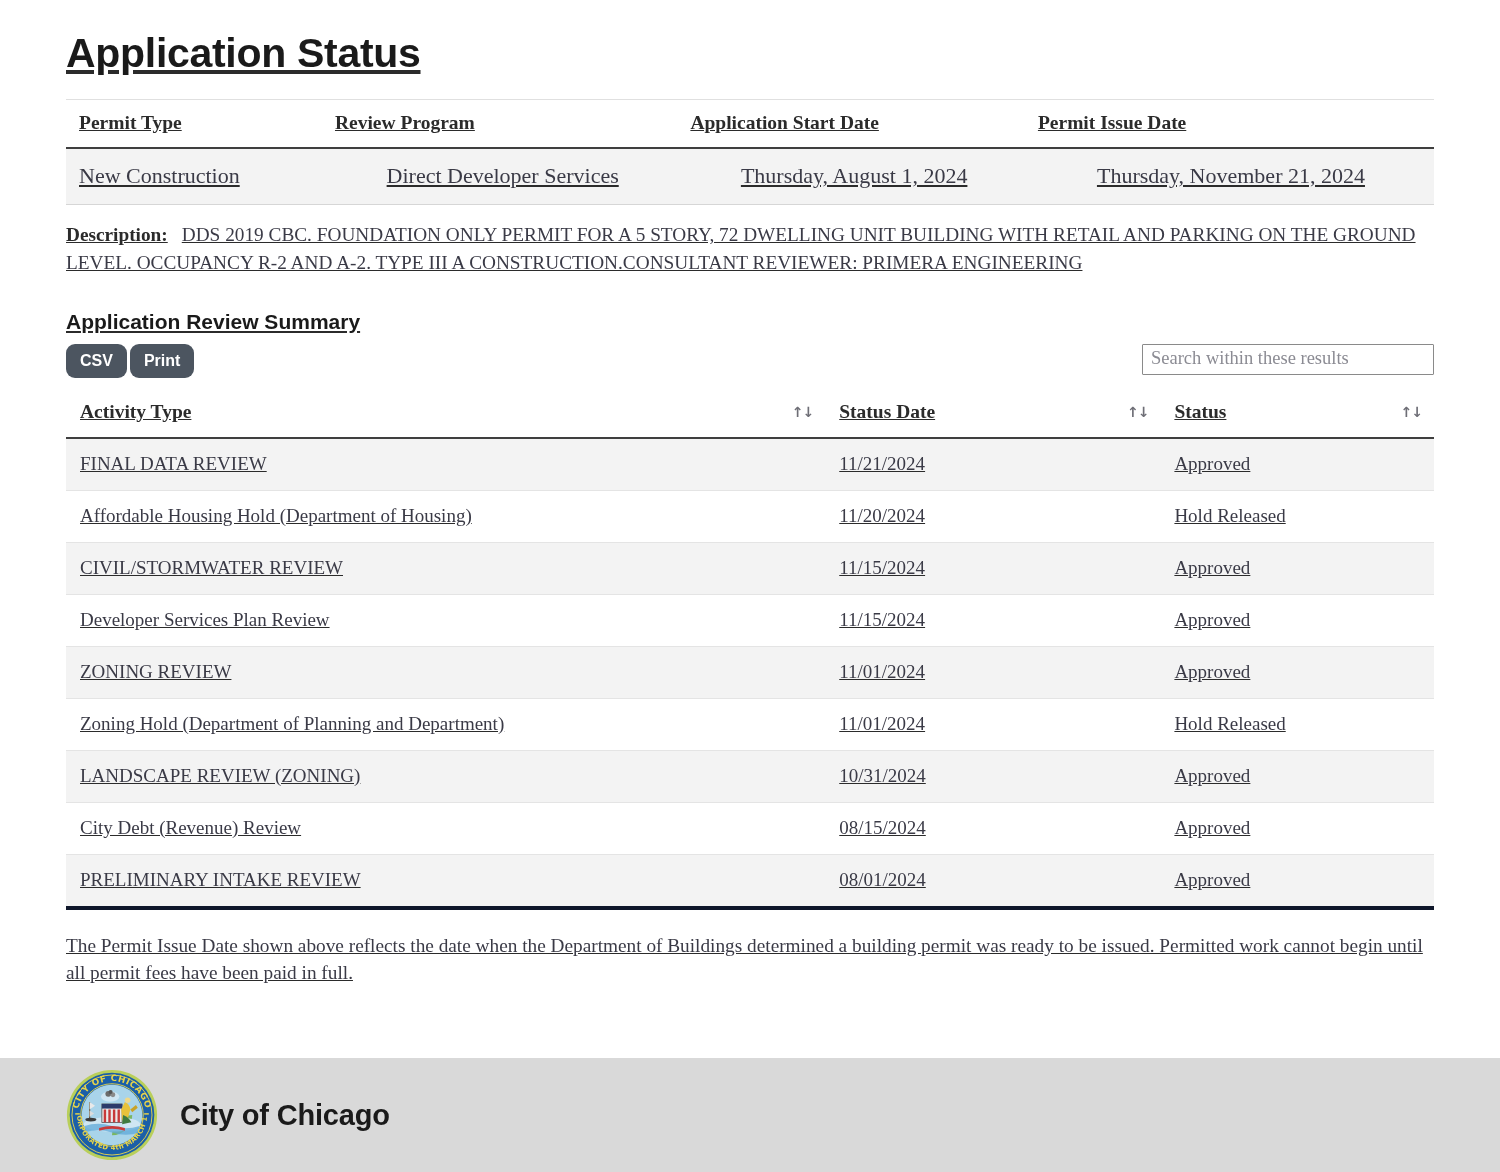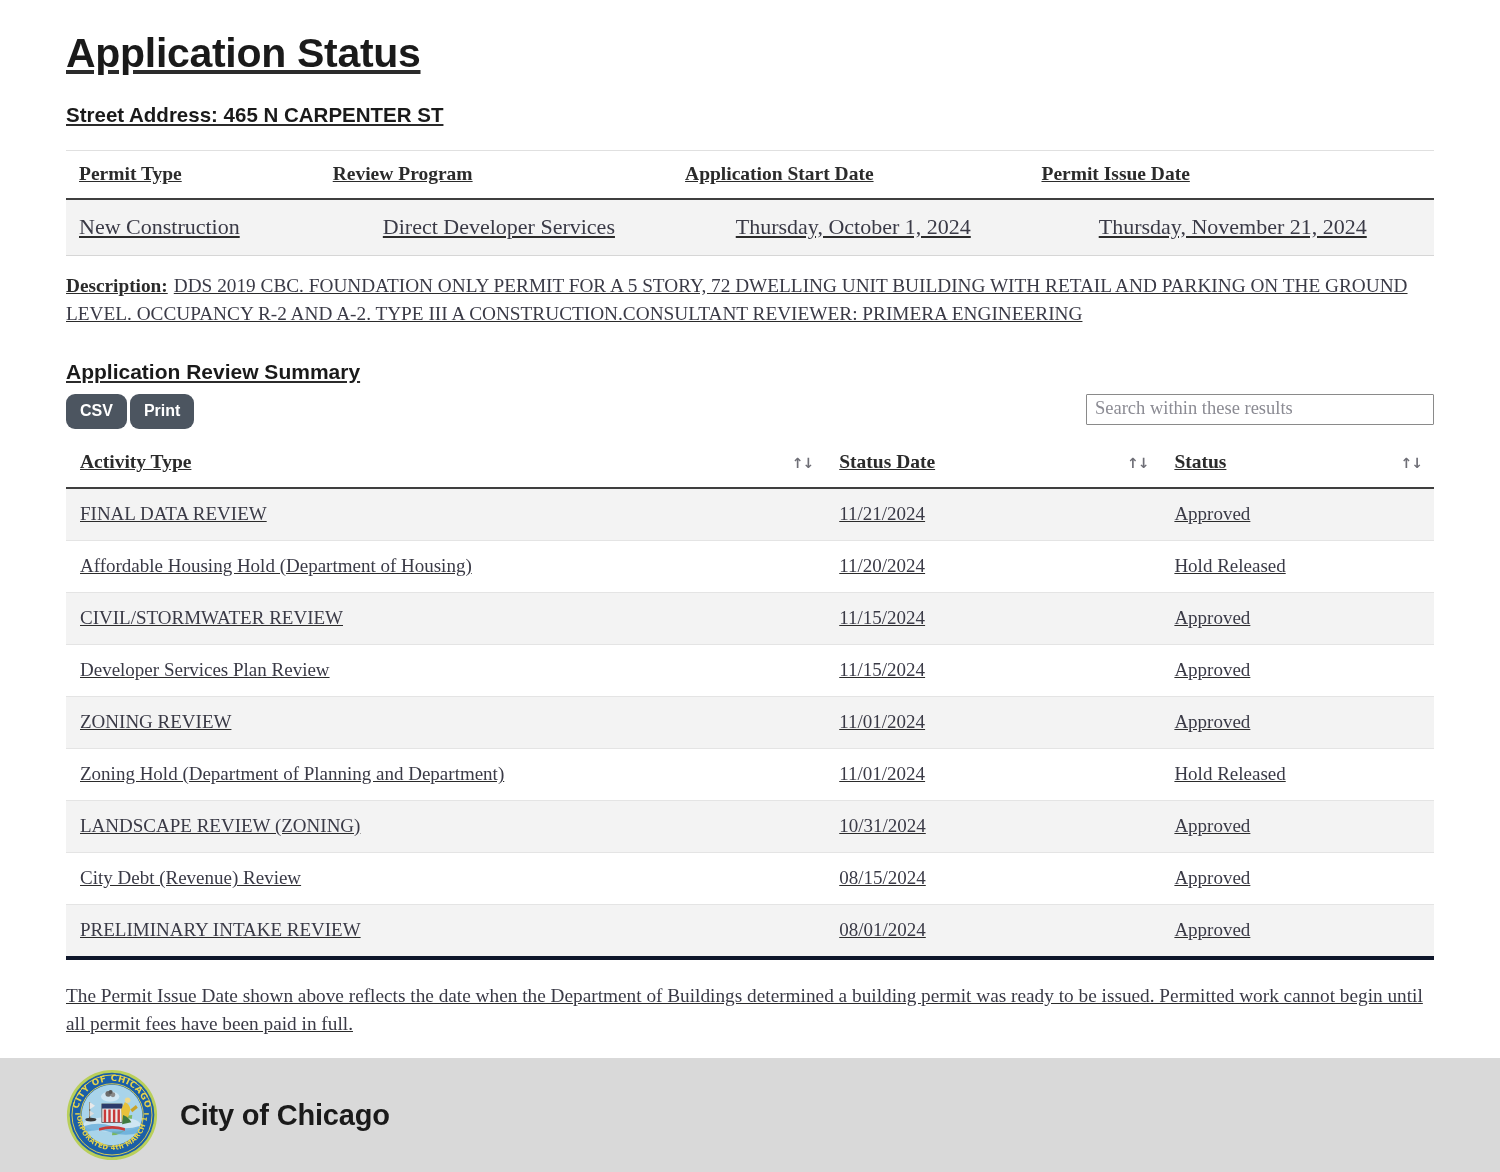--- a/index.html
+++ b/index.html
@@ -75,21 +75,21 @@
   
   .description {
     margin: 16px 0 0 0;
     font-size: 19.3px;
     line-height: 1.44;
     color: #3a3a46;
   }
   .description .lbl {
     font-weight: bold;
     color: #2b2b2b;
-    margin-right: 6px;
+    margin-right: 14px;
   }
 
   
   .section-title {
     font-family: "Liberation Sans", sans-serif;
     font-size: 21px;
     font-weight: bold;
     color: #1a1a1a;
     margin: 33px 0 4px 0;
   }
@@ -111,21 +111,21 @@
     border: none;
     border-radius: 9px;
     padding: 8px 14px 9px 14px;
     line-height: 1.1;
     cursor: pointer;
   }
   .search-box {
     position: absolute;
     right: 0;
     top: 0;
-    width: 348px;
+    width: 292px;
     height: 31px;
     border: 1px solid #8a8a8a;
     background: #ffffff;
     font-family: "Liberation Serif", serif;
     font-size: 18.5px;
     color: #15803d;
     padding: 2px 8px 4px 8px;
     border-radius: 1px;
   }
   .search-box::placeholder { color: #8b8b93; opacity: 1; }
@@ -203,36 +203,35 @@
     letter-spacing: -0.2px;
   }
 </style>
 </head>
 <body>
 
 <div class="page">
   <div class="content">
 
     <h1 class="page-title">Application Status</h1>
-    <h2 class="street-address">Street Address: 465 N CARPENTER ST</h2>
 
     <table class="permit-table">
       <thead>
         <tr>
           <th class="left">Permit Type</th>
           <th>Review Program</th>
           <th>Application Start Date</th>
           <th>Permit Issue Date</th>
         </tr>
       </thead>
       <tbody>
         <tr>
           <td class="left">New Construction</td>
           <td>Direct Developer Services</td>
-          <td>Thursday, October 1, 2024</td>
+          <td>Thursday, August 1, 2024</td>
           <td>Thursday, November 21, 2024</td>
         </tr>
       </tbody>
     </table>
 
     <p class="description"><span class="lbl">Description:</span><span>DDS 2019 CBC. FOUNDATION ONLY PERMIT FOR A 5 STORY, 72 DWELLING UNIT BUILDING WITH RETAIL AND PARKING ON THE GROUND LEVEL. OCCUPANCY R-2 AND A-2. TYPE III A CONSTRUCTION.CONSULTANT REVIEWER: PRIMERA ENGINEERING</span></p>
 
     <h3 class="section-title">Application Review Summary</h3>
 
     <div class="toolbar">

